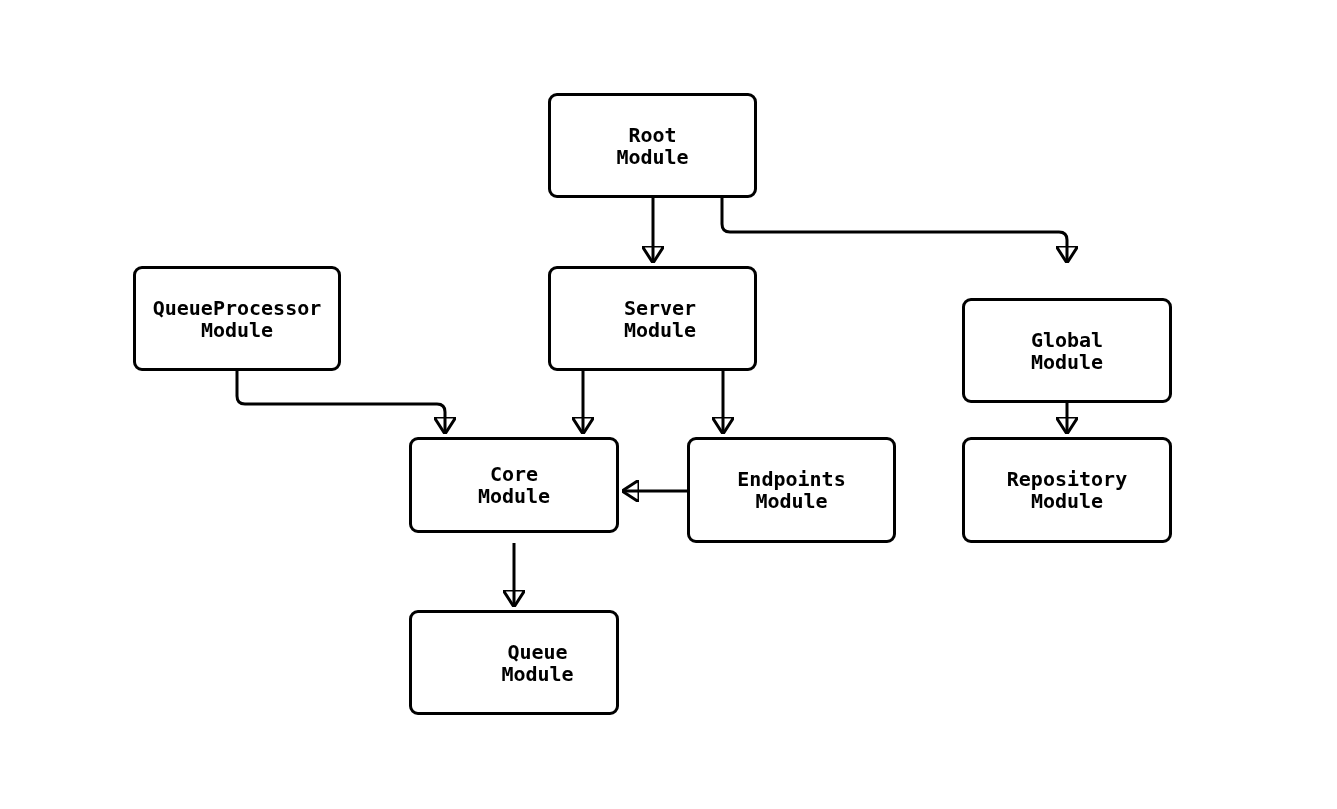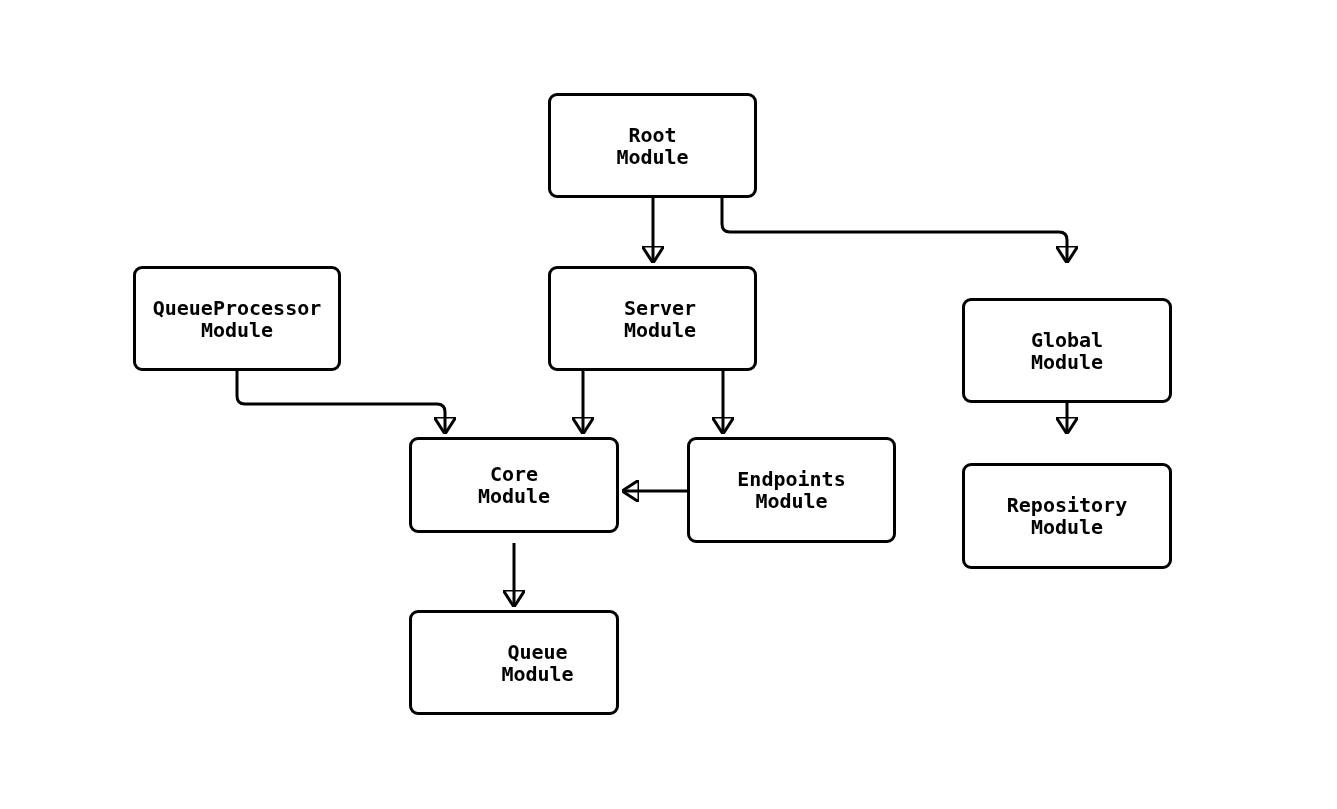--- a/index.html
+++ b/index.html
@@ -44,21 +44,21 @@
     color: #000000;
     letter-spacing: 0px;
   }
   
   .node-root          { left: 548px;  top: 93px;  width: 209px; height: 105px; text-align: right; }
   .node-server        { left: 548px;  top: 266px; width: 209px; height: 105px; padding-left: 15px; }
   .node-queueproc     { left: 133px;  top: 266px; width: 208px; height: 105px; }
   .node-global        { left: 962px;  top: 266px; width: 210px; height: 105px; margin-top: 32px; }
   .node-core          { left: 409px;  top: 437px; width: 210px; height: 96px; }
   .node-endpoints     { left: 687px;  top: 437px; width: 209px; height: 106px; border-radius: 9px; }
-  .node-repository    { left: 962px;  top: 463px; width: 210px; height: 106px; }
+  .node-repository    { left: 962px;  top: 437px; width: 210px; height: 106px; }
   .node-queue         { left: 409px;  top: 610px; width: 210px; height: 105px; padding-left: 47px; }
 </style>
 </head>
 <body>
 
 <div class="canvas">
 
   <svg class="edges-layer" viewBox="0 0 1337 809" xmlns="http://www.w3.org/2000/svg">
     <defs>
       <marker id="arrowhead" markerUnits="userSpaceOnUse" markerWidth="17" markerHeight="22" refX="16" refY="11" orient="auto">

